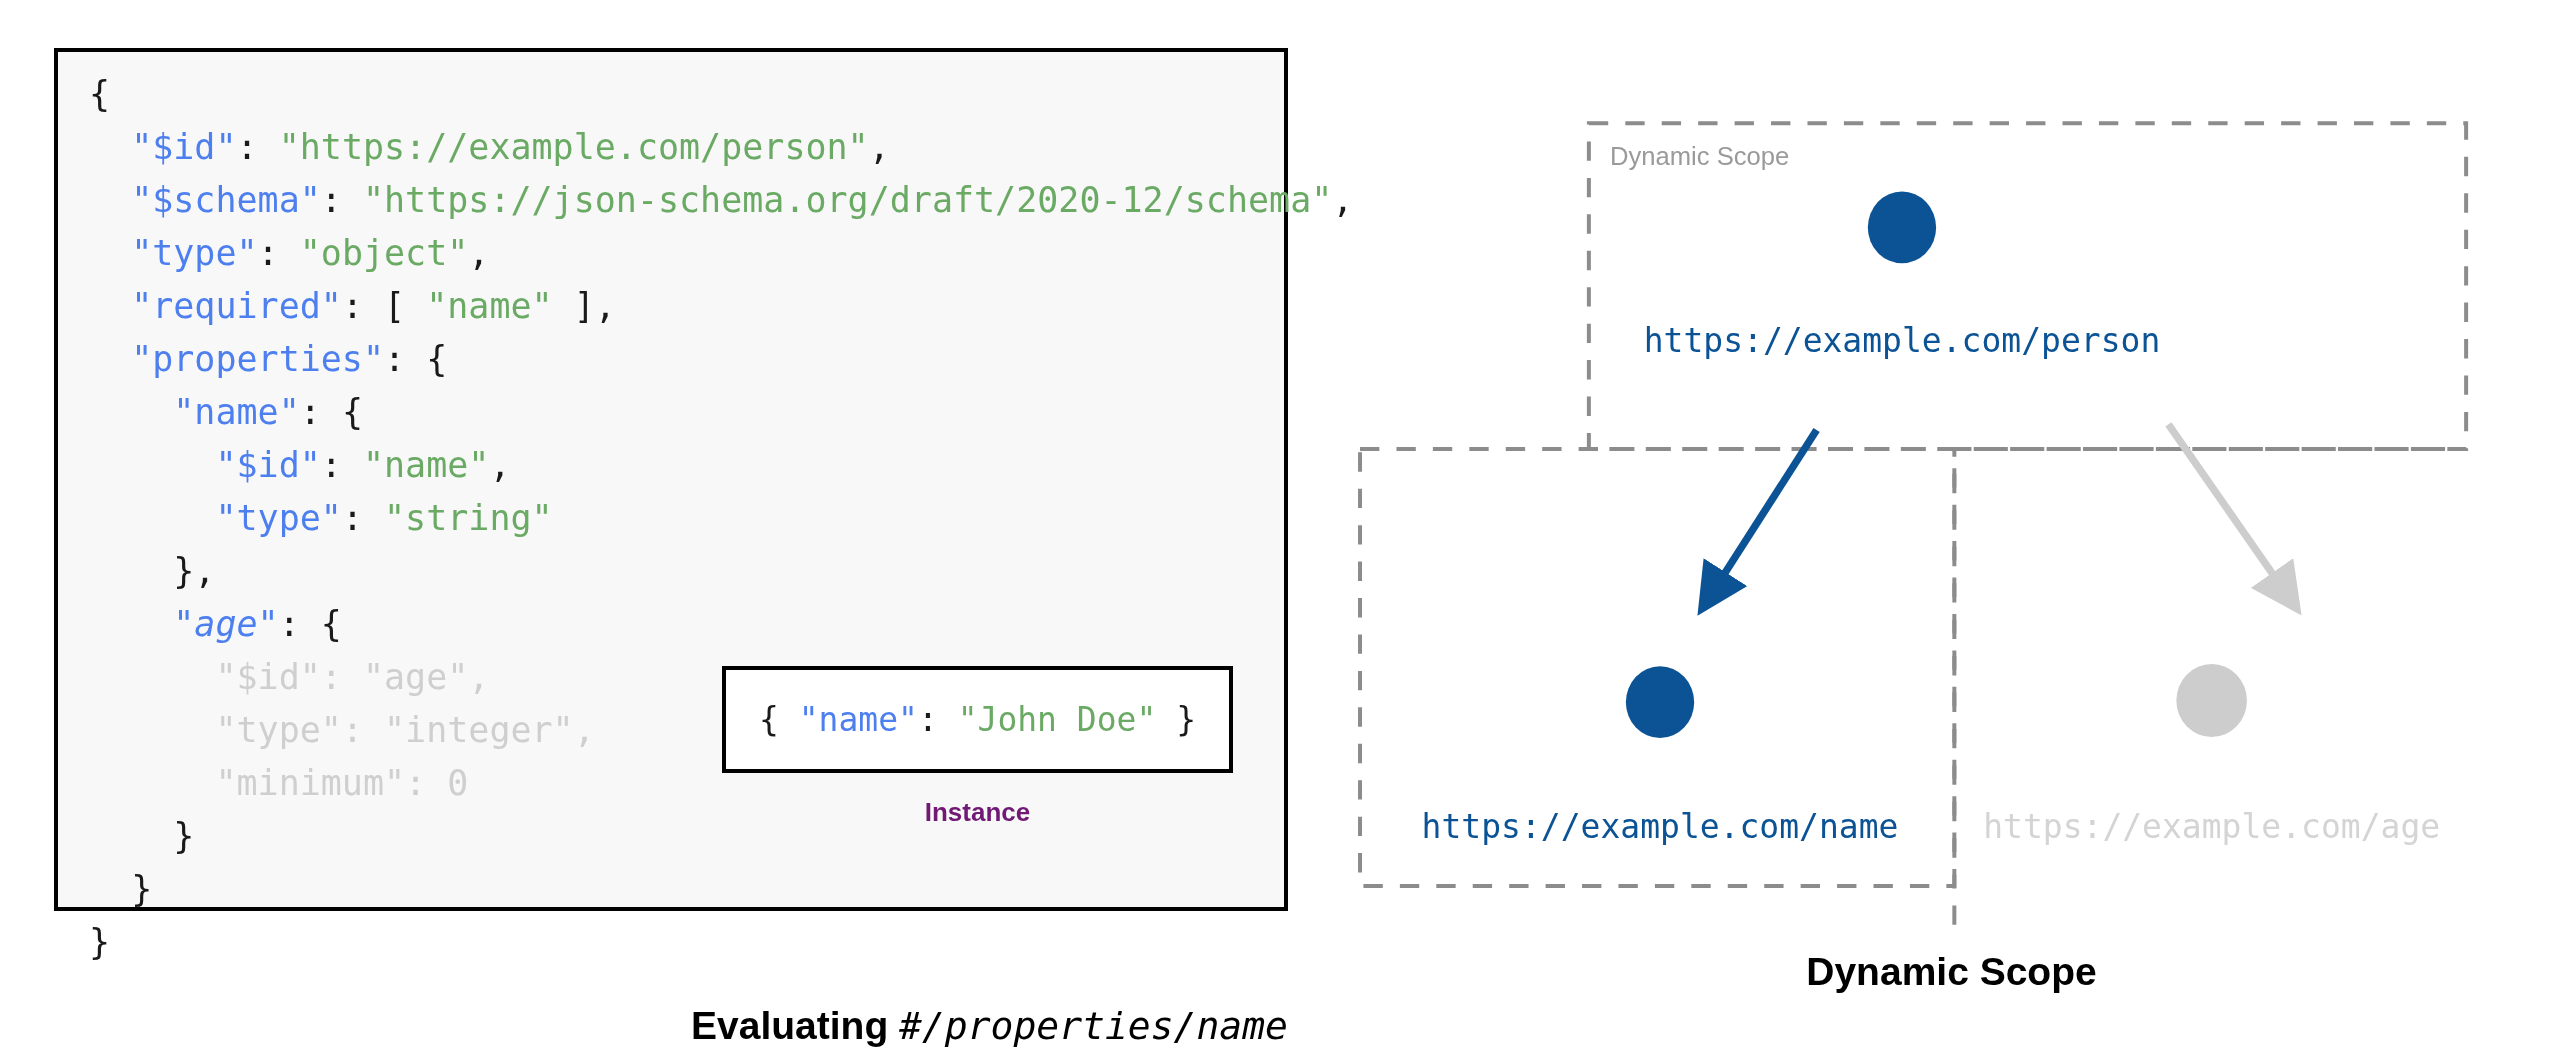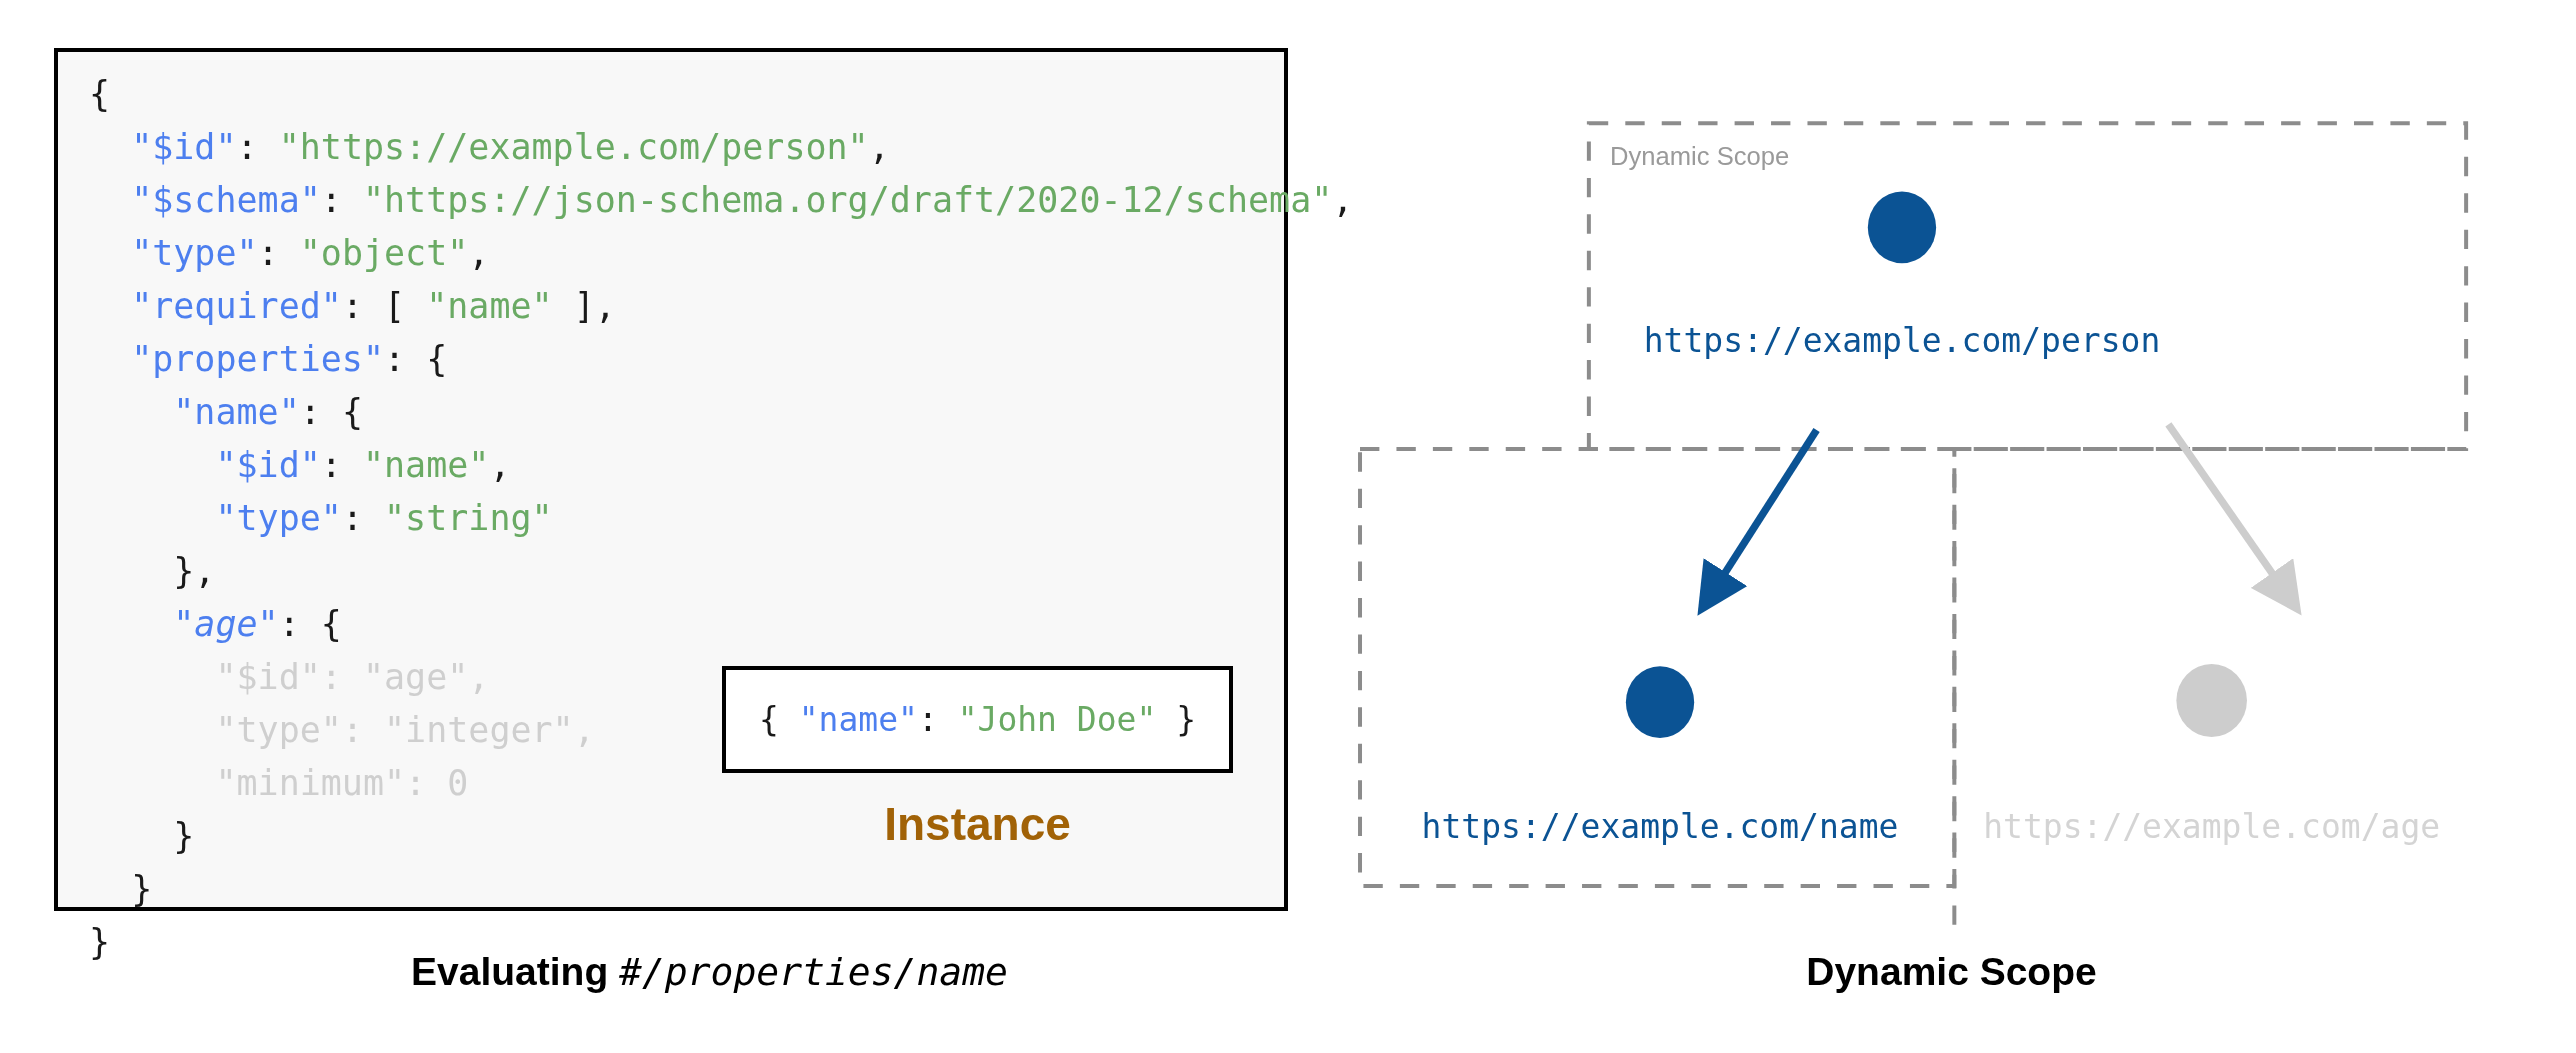--- a/index.html
+++ b/index.html
@@ -20,24 +20,24 @@
   .p{color:#1a1a1a;}              
   .dim{color:#cfcfcf;}
 
   
   #instance-box{position:absolute;left:722px;top:666px;width:511px;height:107px;
                 box-sizing:border-box;border:4px solid #000000;background:#ffffff;
                 display:flex;align-items:center;justify-content:center;
                 font-family:"DejaVu Sans Mono","Liberation Mono",monospace;
                 font-size:33px;white-space:pre;}
   #instance-label{position:absolute;left:722px;top:797px;width:511px;text-align:center;
-                  font-size:46px;font-weight:bold;color:#a16207;}
+                  font-size:26px;font-weight:bold;color:#701a75;}
 
   
-  #left-caption{position:absolute;left:54px;top:950px;width:1234px;text-align:center;
+  #left-caption{position:absolute;left:54px;top:1004px;width:1234px;text-align:right;
                 padding-left:77px;box-sizing:border-box;
                 font-size:39px;font-weight:bold;color:#000000;white-space:pre;}
   #left-caption .mono{font-family:"DejaVu Sans Mono","Liberation Mono",monospace;
                       font-style:italic;font-weight:normal;font-size:38px;}
 
   
   #right-panel{position:absolute;left:1327px;top:0;width:1249px;height:784px;}
   #diagram-svg{position:absolute;left:0;top:0;}
 
   .scope-label{font-family:"Liberation Sans","DejaVu Sans",sans-serif;

